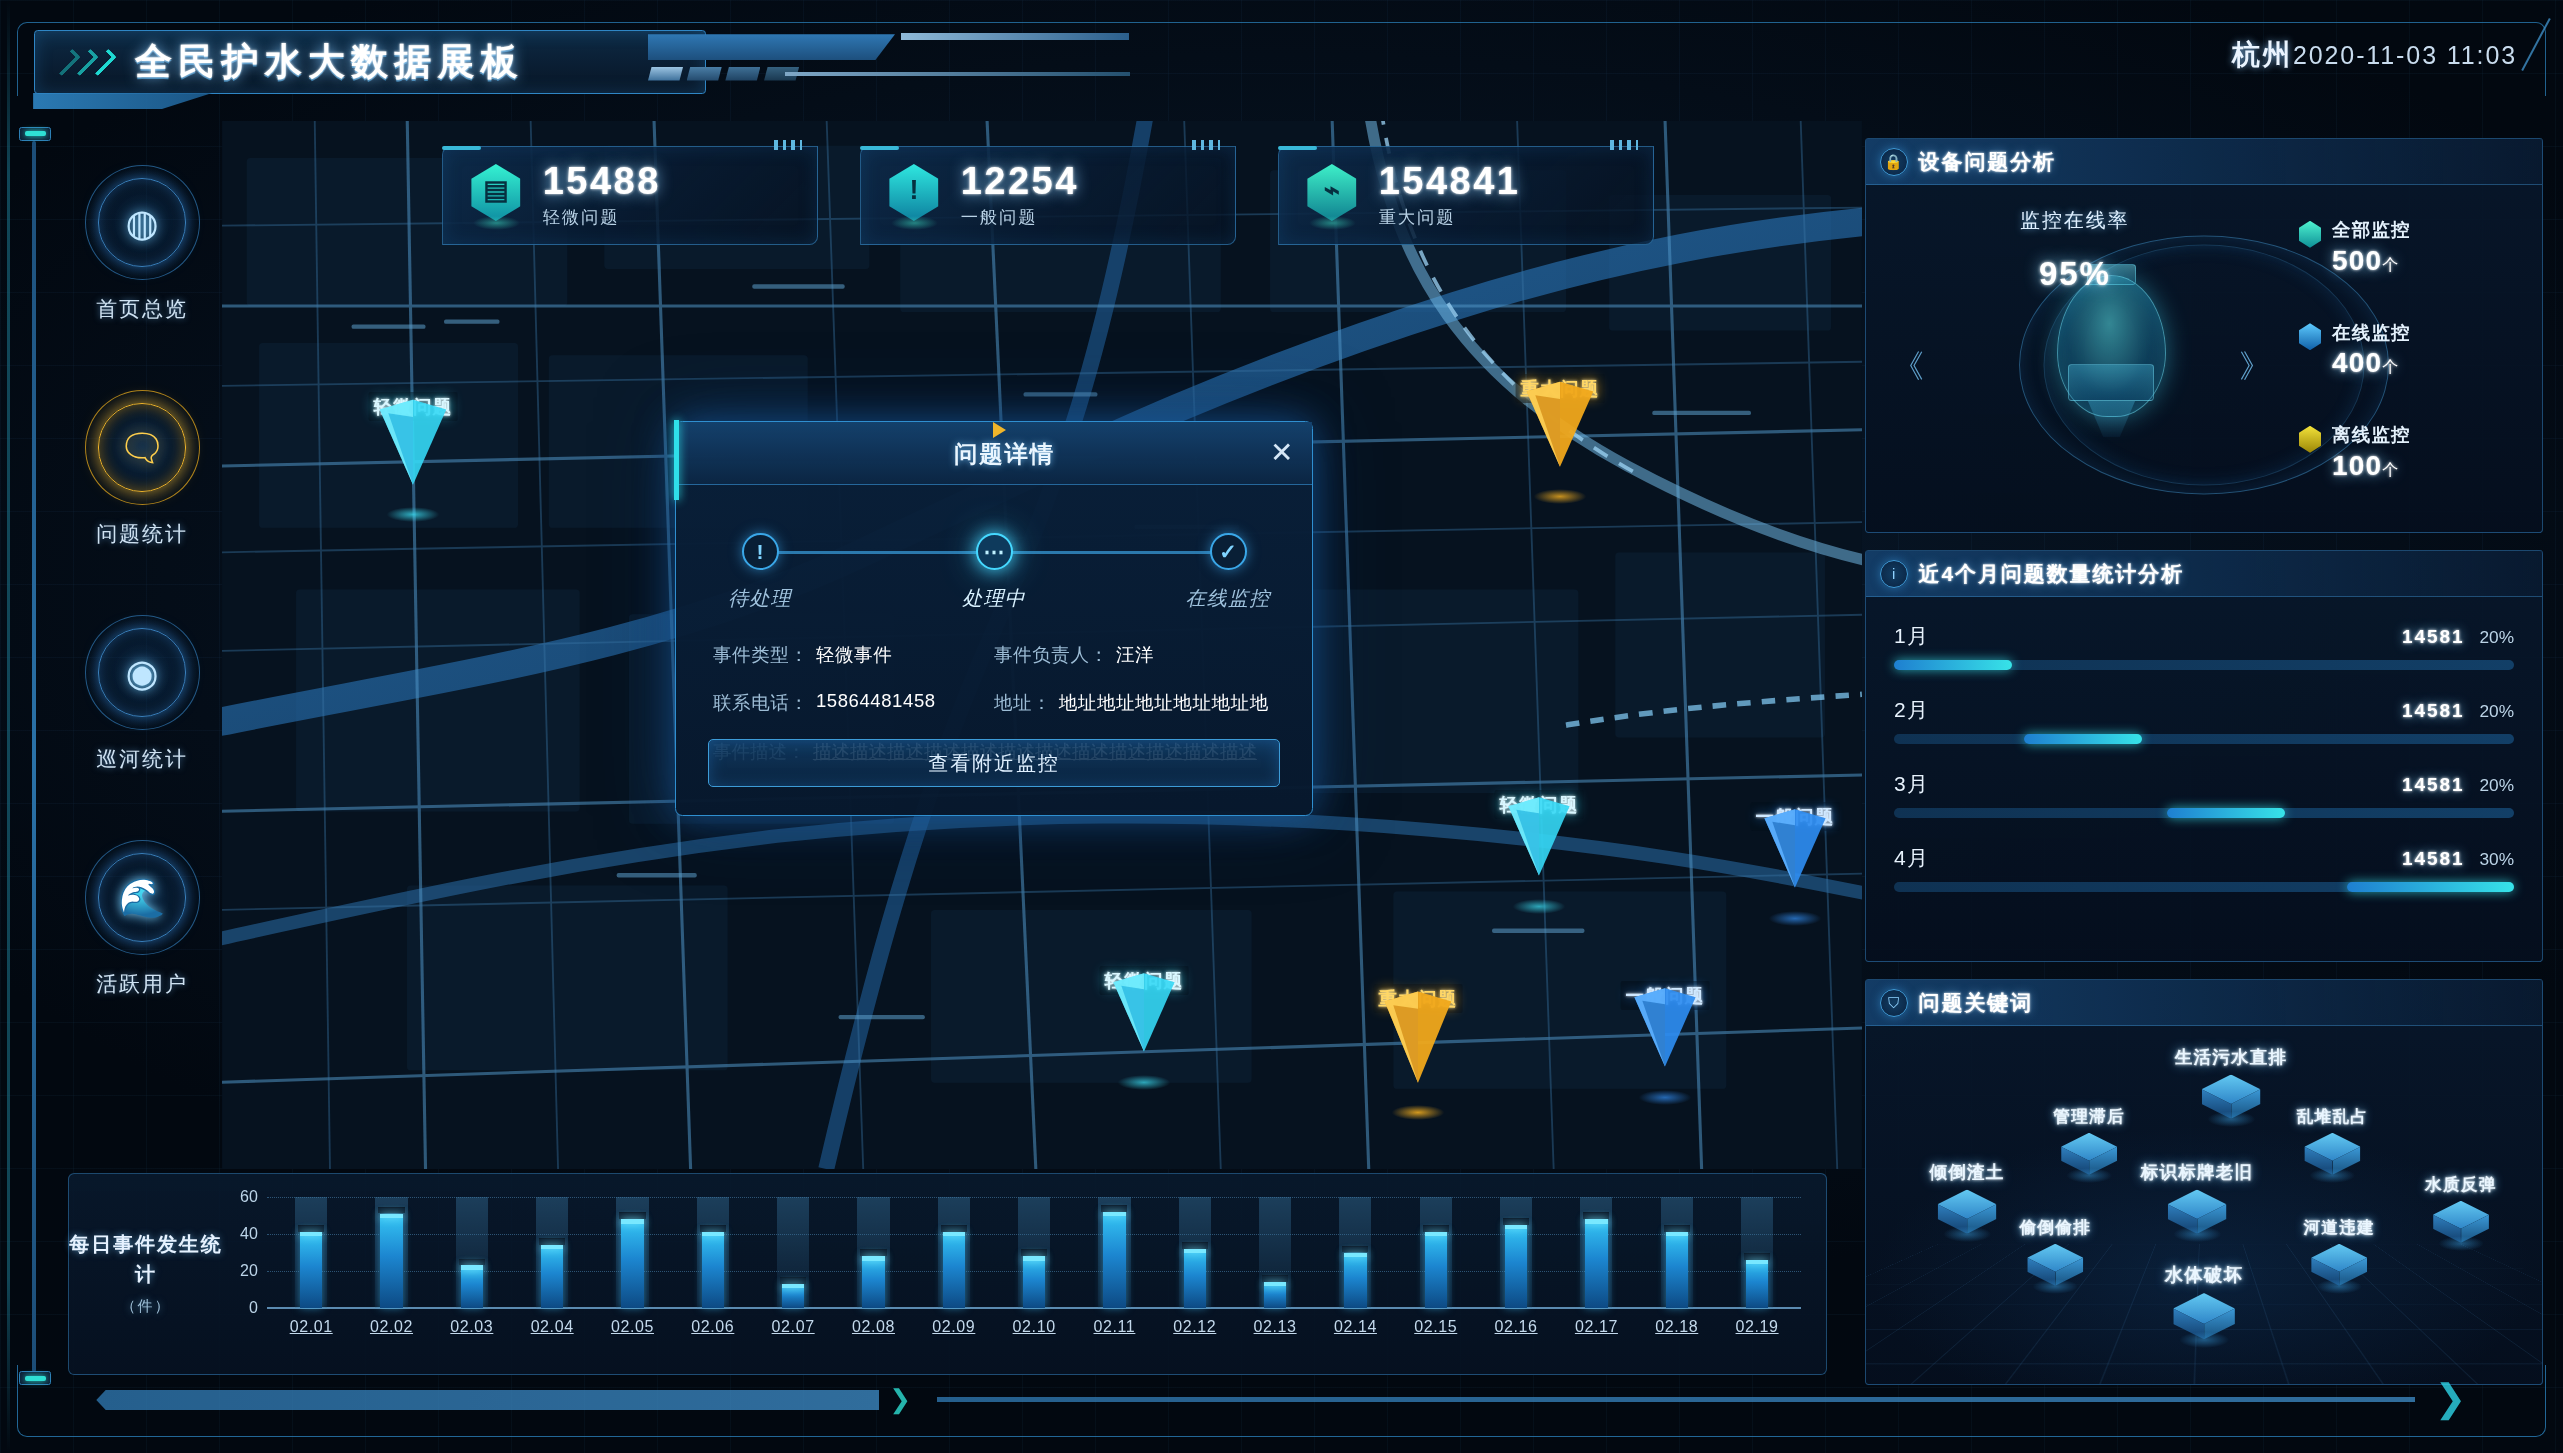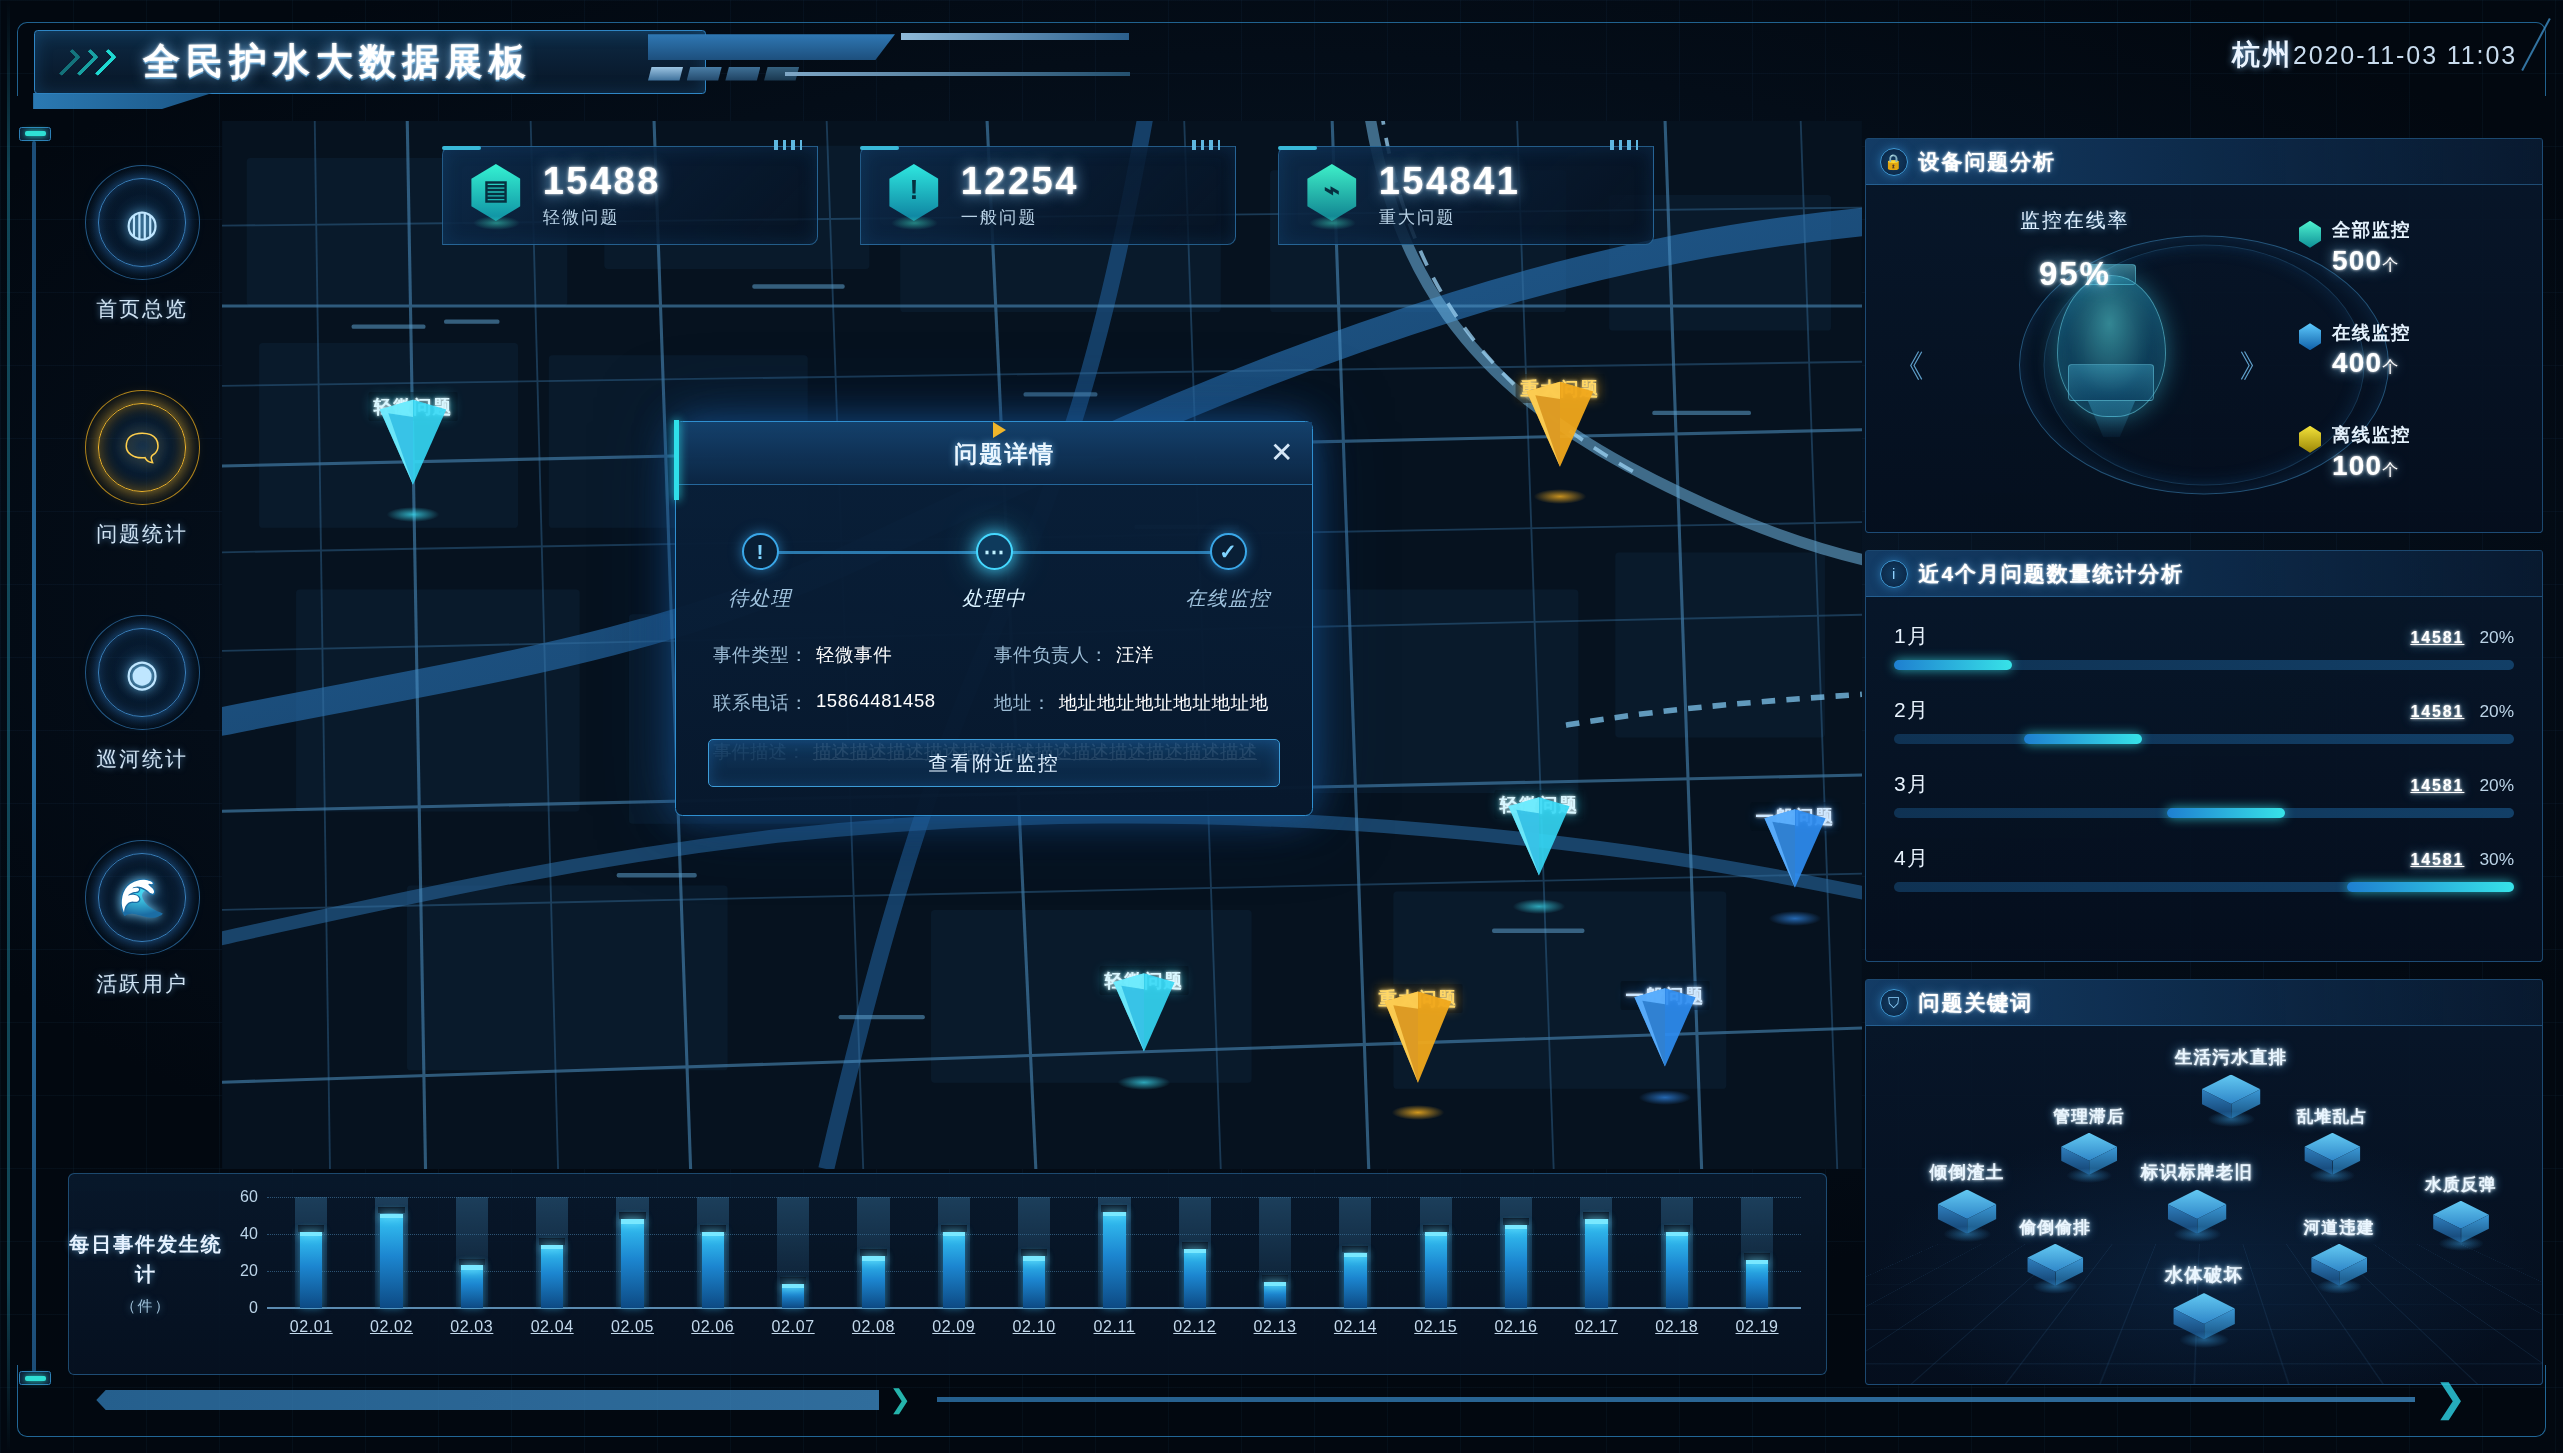--- a/index.html
+++ b/index.html
@@ -35,21 +35,20 @@
     border-bottom:none;
     opacity:.75;
   }
   .title-plate {
     position:absolute; left:34px; top:30px; width:672px; height:64px;
     background:linear-gradient(180deg, #0d2a44 0%, #0a1e33 55%, #081626 100%);
     border:1.9px solid #2f86c5;
     border-radius:3.7px;
     display:flex; align-items:center;
     box-shadow:0 0 17.3px rgba(40,130,200,.30) inset;
-    gap:8px;
   }
   .title-plate::after{
     content:""; position:absolute; left:-1.9px; bottom:-16px; width:179px; height:16px;
     background:linear-gradient(90deg,#2f86c5,#1d5d91);
     clip-path:polygon(0 0,100% 0,72% 100%,0 100%);
     opacity:.9;
   }
   .chev3 { display:flex; gap:5.6px; margin-left:26px; }
   .chev3 i {
     width:12.3px; height:27px; display:block;
@@ -340,22 +339,22 @@
   .lgd-num { margin-top:2.5px; font-size:28px; font-weight:bold; color:#fff; letter-spacing:1.2px;
     text-shadow:0 0 3.1px #fff,0 0 12.3px rgba(130,210,255,.8); }
   .lgd-num small { font-size:16px; font-weight:normal; }
 
   
   .months { padding:25px 28px 0 28px; }
   .mrow { margin-bottom:26px; }
   .mhead { display:flex; align-items:baseline; justify-content:space-between; }
   .mname { font-size:21px; color:#e8f3fd; letter-spacing:1.2px; }
   .mright { display:flex; align-items:baseline; gap:15px; }
-  .mval { font-size:16px; font-weight:bold; color:#fff; letter-spacing:1.9px;
-    text-shadow:0 0 3.1px #fff,0 0 11px rgba(130,210,255,.8);text-decoration:underline; }
+  .mval { font-size:19px; font-weight:bold; color:#fff; letter-spacing:1.9px;
+    text-shadow:0 0 3.1px #fff,0 0 11px rgba(130,210,255,.8); }
   .mpct { font-size:17.3px; color:#bcd4e7; }
   .mtrack { margin-top:10px; position:relative; height:10px; border-radius:5px;
     background:linear-gradient(90deg,#0f3253,#123f67); }
   .mfill { position:absolute; top:0; height:10px; border-radius:5px;
     background:linear-gradient(90deg,#1e7fd0,#37e3e8);
     box-shadow:0 0 11px rgba(55,220,230,.75); }
 
   
   .kw-area { position:relative; width:100%; height:100%;
     background:

